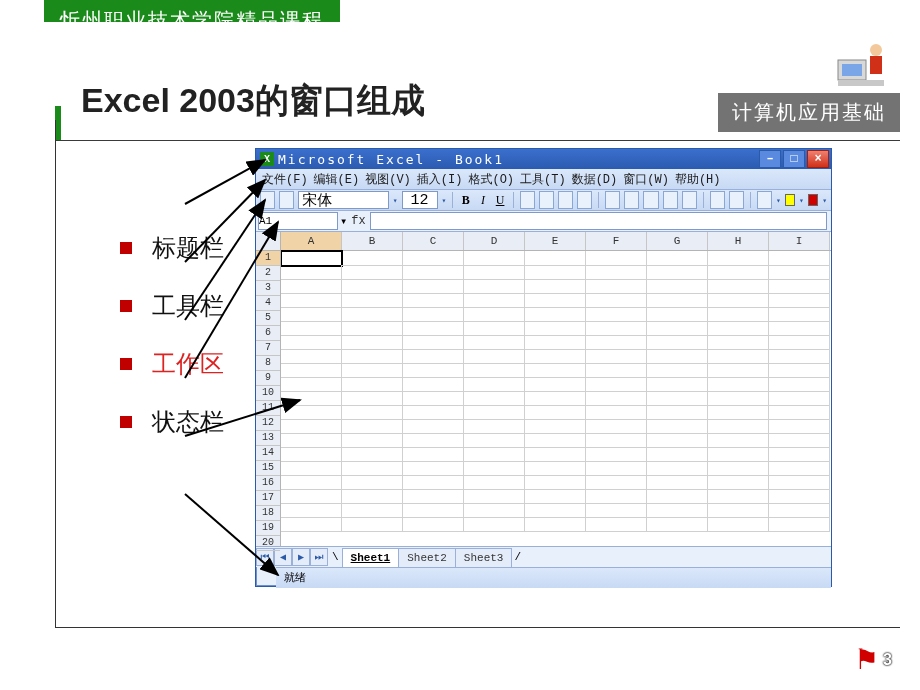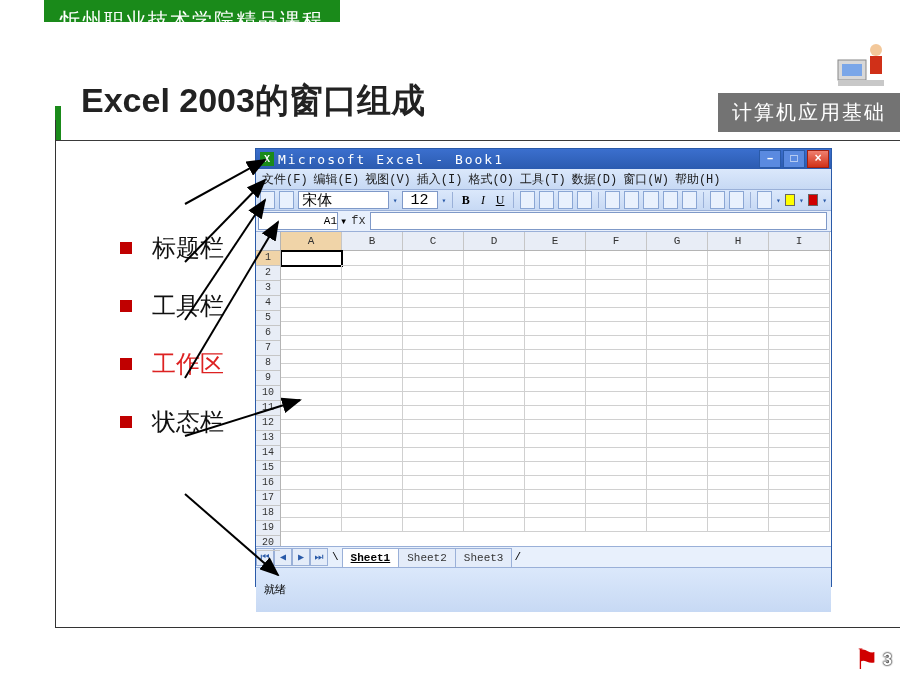--- a/index.html
+++ b/index.html
@@ -111,21 +111,21 @@
   .tktoolbar .swatch { width:10px; height:10px; border:1px solid #666; }
   .tktoolbar .down { font-size:8px; color:#2a5aa8; }
 
   .excel .fxbar {
     height:20px; display:flex; align-items:center;
     background:#e8f0fc; border-bottom:1px solid #9ab0d8;
   }
   .excel .fxbar .namebox {
     width:78px; height:16px; margin:0 2px;
     border:1px solid #7f99c8; background:#fff;
-    text-align:right; line-height:16px; font-size:11px;
+    text-align:left; line-height:16px; font-size:11px;
   }
   .excel .fxbar .fx { font-size:12px; margin:0 4px; color:#333; }
   .excel .fxbar .fxinput { flex:1; height:16px; margin-right:4px; border:1px solid #7f99c8; background:#fff; }
 
   .excel .grid-area {
     position:relative; height:314px; background:#fff;
     display:flex;
   }
   .rowhdrs { width:24px; background:#e8edf6; border-right:1px solid #b4b4b4; }
   .rowhdrs .corner { height:18px; border-bottom:1px solid #b4b4b4; background:#e8edf6; }
@@ -160,21 +160,21 @@
     padding:0 8px; height:18px; line-height:18px;
     border:1px solid #9ab0d8; border-bottom:none; background:#fff;
     margin-left:-1px;
   }
   .excel .tabsrow .tab.active { font-weight:bold; text-decoration:underline; }
   .excel .tabsrow .tab.inactive { background:#e4ecf9; color:#333; }
 
   .excel .statusbar {
     height:20px; background:linear-gradient(#dbe8fb,#c7d9f4);
     border-top:1px solid #9ab0d8;
-    font-size:11px; padding:12px 8px; line-height:20px;
+    font-size:11px; padding:0 8px; line-height:20px;margin-left:20px;
   }
 
   
   svg.arrows { position:absolute; left:0; top:0; width:920px; height:690px; pointer-events:none; }
 
   
   .flagnum {
     position:absolute; right:28px; bottom:14px;
     display:flex; align-items:center; gap:4px;
   }

